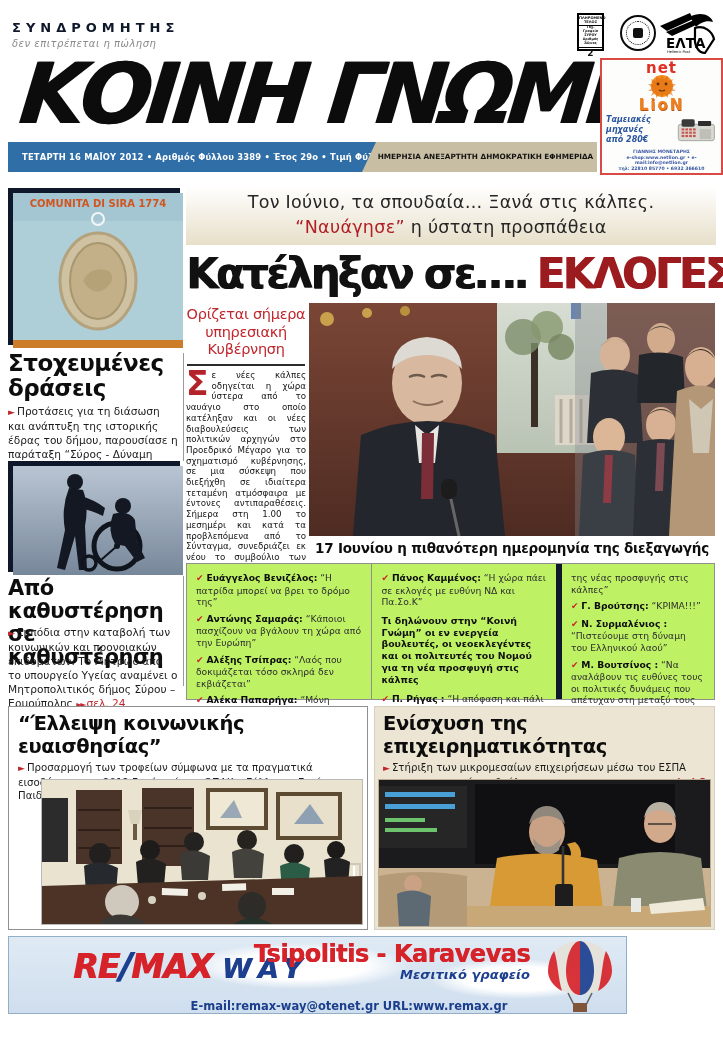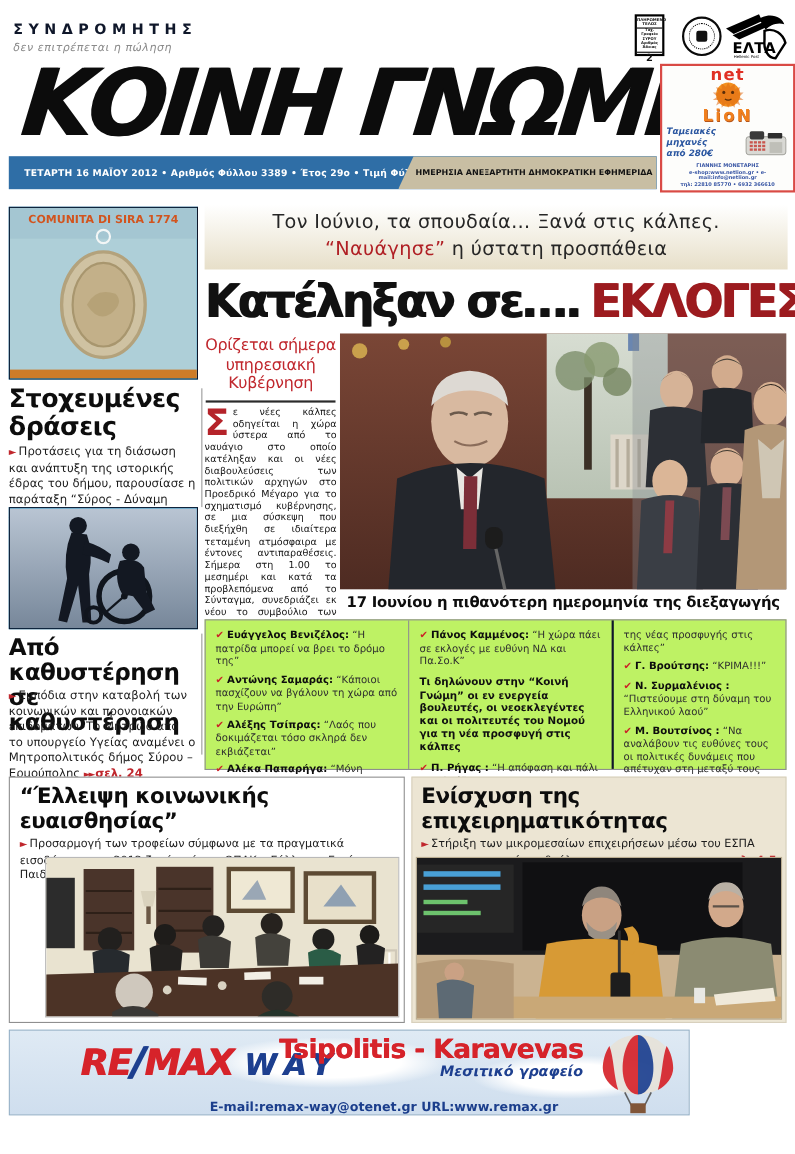--- a/index.html
+++ b/index.html
@@ -34,27 +34,27 @@
   .nl-net{font-size:15px;font-weight:bold;color:#e03024;letter-spacing:1px;line-height:13px;margin-top:2px;
           text-shadow:0 0 1px #fff;}
   .nl-lionface{margin:-2px 0 -4px 0;}
   .nl-lion{font-size:15px;font-weight:bold;color:#f07f1d;letter-spacing:2px;line-height:12px;
            text-shadow:.5px .5px 0 #b5551a;}
   .nl-row{display:flex;align-items:center;justify-content:space-between;padding:2px 3px 0 4px;}
   .nl-txt{font-size:8px;font-style:italic;color:#2a56a0;font-weight:bold;text-align:left;line-height:10px;}
   .nl-small{font-size:4.6px;color:#3a57a5;line-height:5.6px;margin-top:2px;font-weight:bold;}
 
   
-  .photo-frame{border:1px solid #0f172a;background:#0ea5e9;box-sizing:border-box;}
+  .photo-frame{border:5px solid #0f172a;background:#86efac;box-sizing:border-box;}
   .photo-frame svg{display:block;}
   .side-title{font-size:23px;font-weight:bold;line-height:25px;letter-spacing:-.5px;color:#0d0d0d;}
   .side-title.small{font-size:21px;line-height:23px;}
   .side-text{font-size:10.6px;line-height:14px;color:#1c1c1c;text-align:left;}
   .bullet{color:#c0272d;font-size:9px;margin-right:2px;}
-  .pageref{color:#c0272d;font-weight:bold;white-space:nowrap;}
+  .pageref{color:#c0272d;font-weight:normal;white-space:nowrap;}
   .pr-arrows{letter-spacing:-2px;font-size:8px;margin-right:2px;}
   .float-r{float:right;}
   .vrule{width:1px;background:#9a9a9a;}
 
   
   .kicker{background:linear-gradient(#ffffff,#e7dfc9);text-align:center;box-sizing:border-box;padding-top:4px;}
   .kicker-l1{font-size:17.5px;color:#262626;line-height:25px;letter-spacing:.3px;}
   .kicker-l2{font-size:17.5px;color:#262626;line-height:25px;letter-spacing:.3px;}
   .kicker-red{color:#b01f24;}
   .headline{white-space:nowrap;font-weight:700;font-size:42px;letter-spacing:-2.5px;line-height:52px;
@@ -64,21 +64,21 @@
   .lead-rule{height:2px;background:#2b2b2b;}
   .lead-body{font-size:8.7px;line-height:10.7px;text-align:justify;color:#141414;overflow:hidden;}
   .dropcap{float:left;color:#b5232a;font-size:33px;line-height:27px;font-weight:bold;padding-right:3px;}
   .main-caption{text-align:center;font-weight:bold;font-size:13.5px;color:#0d0d0d;letter-spacing:-.2px;}
 
   
   .quotes{border:1px solid #8f8f8f;background:#bef264;display:flex;box-sizing:border-box;}
   .qcol{padding:8px 9px;box-sizing:border-box;}
   .qcol.c1{width:35%;}
   .qcol.c2{width:35%;border-left:1px solid #8f8f8f;}
-  .qcol.c3{width:30%;border-left:2px solid #0f172a;}
+  .qcol.c3{width:30%;border-left:6px solid #0f172a;}
   .q-item{font-size:9.2px;line-height:11.6px;margin-bottom:5px;color:#2e2e2e;}
   .q-item b{color:#0d0d0d;}
   .chk{color:#cc2027;font-size:9px;font-weight:bold;}
   .q-intro{font-size:9.4px;line-height:11.8px;font-weight:bold;color:#101010;margin:7px 0;}
   .q-cont{font-size:9.2px;line-height:11.6px;color:#2e2e2e;margin-bottom:5px;}
 
   
   .box-left{border:1px solid #8f8f8f;background:#fff;box-sizing:border-box;padding:5px 9px;}
   .box-right{background:#ece5d3;box-sizing:border-box;padding:5px 8px;border:1px solid #d8d0bd;}
   .box-title{font-size:19.5px;font-weight:bold;letter-spacing:-.4px;color:#0c0c0c;line-height:23px;}

